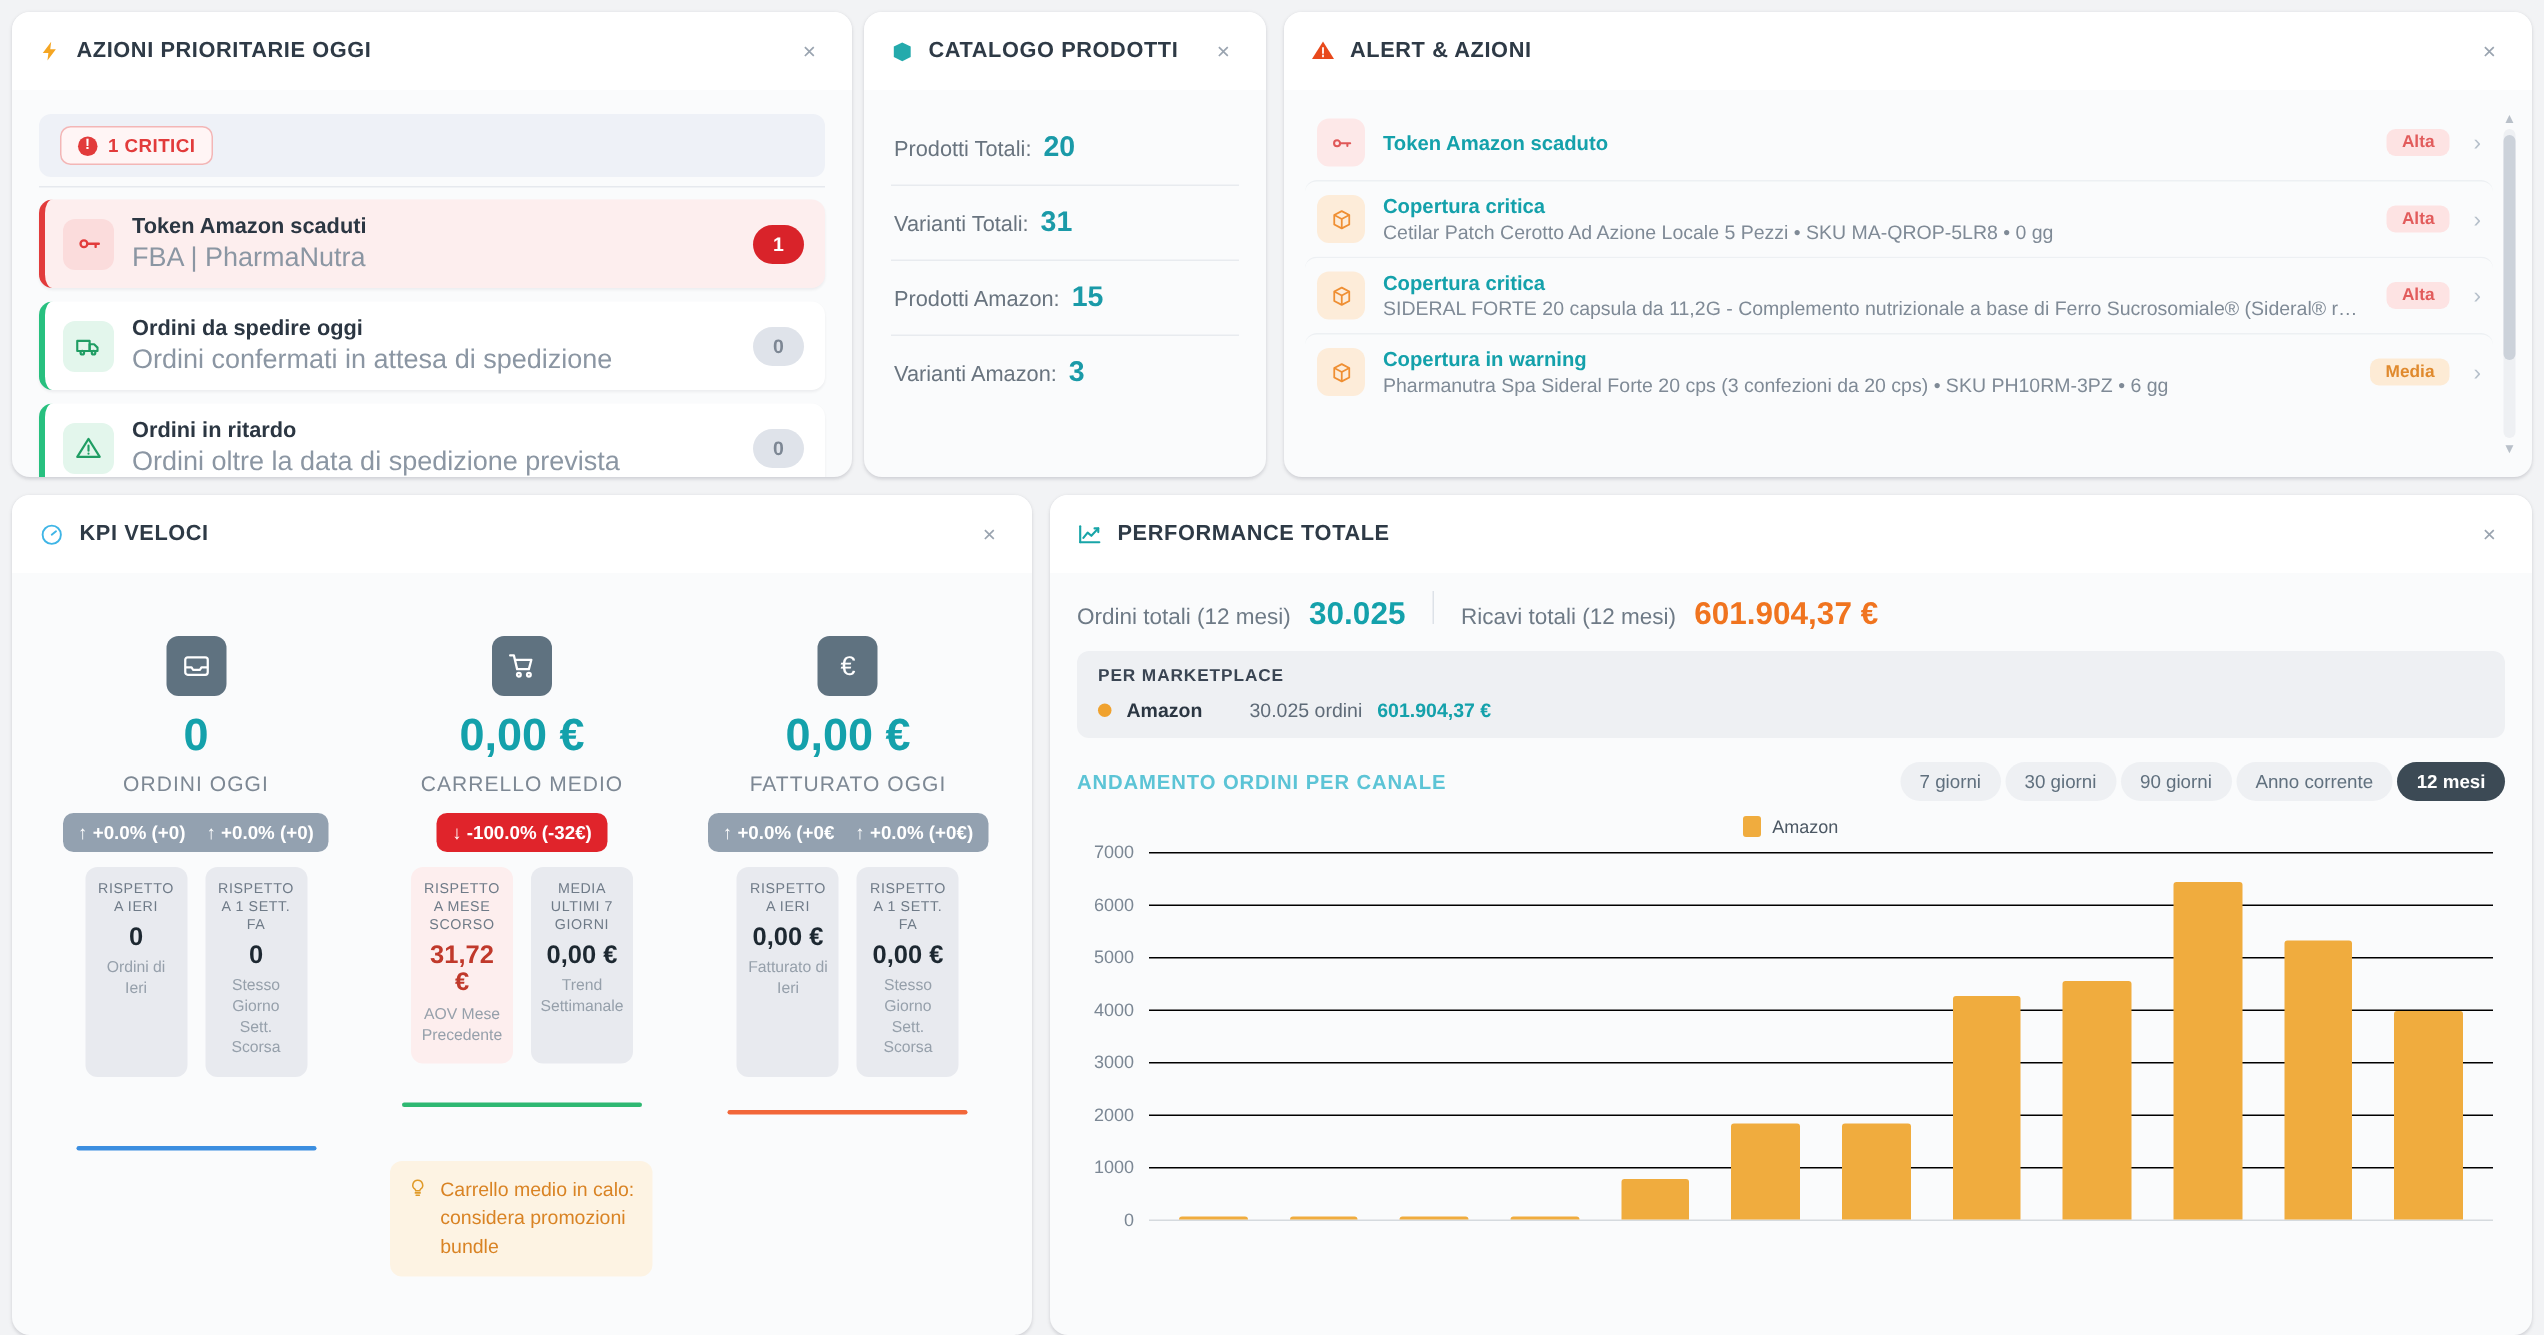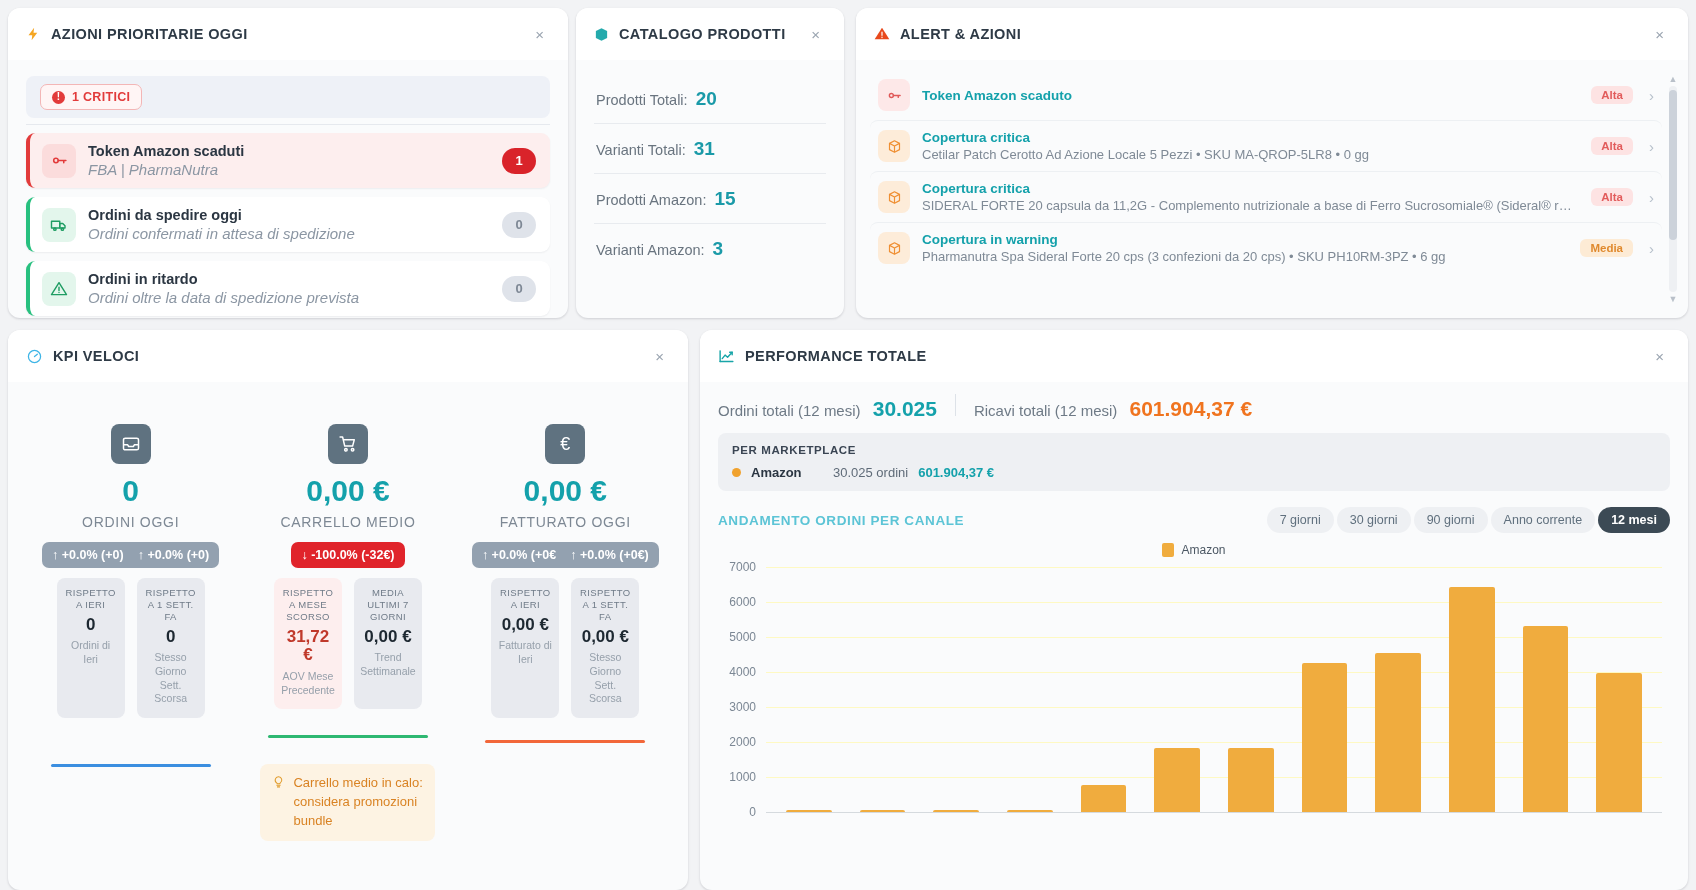--- a/index.html
+++ b/index.html
@@ -67,21 +67,21 @@
   }
   .act-row.critical { background: #fdeeee; border-left-color: #e23b3b; }
   .act-ico {
     width: 34px; height: 34px; border-radius: 8px;
     background: #e3f6ec; display: flex; align-items: center; justify-content: center;
     font-size: 16px; color: #1f9d63; flex: 0 0 34px;
   }
   .act-row.critical .act-ico { background: #fbdcdc; color: #e23b3b; }
   .act-txt { display: flex; flex-direction: column; gap: 2px; min-width: 0; }
   .act-title { font-size: 14.5px; font-weight: 700; color: #2b3642; }
-  .act-sub { font-size: 15px; color: #8b96a3; font-style: italic; }
+  .act-sub { font-size: 18px; color: #8b96a3; }
   .act-badge {
     margin-left: auto; flex: 0 0 auto;
     min-width: 34px; height: 26px; border-radius: 13px;
     background: #dfe3ea; color: #7d8794;
     display: flex; align-items: center; justify-content: center;
     font-size: 13px; font-weight: 700; padding: 0 10px;
   }
   .act-row.critical .act-badge { background: #d9232a; color: #fff; }
 
   
@@ -194,21 +194,21 @@
     font-family: "Liberation Sans", sans-serif;
   }
   .range-btn.active { background: #3c4a55; color: #fff; font-weight: 700; }
 
   .chart-legend { display: flex; justify-content: center; gap: 7px; align-items: center;
     margin-top: 10px; font-size: 12px; color: #4c5864; }
   .legend-swatch { width: 12px; height: 14px; background: #f0ac3e; border-radius: 2px; }
 
   .chart-wrap { position: relative; margin-top: 6px; height: 275px; }
   .plot { position: absolute; left: 48px; right: 8px; top: 4px; bottom: 26px; }
-  .gridline { position: absolute; left: 0; right: 0; height: 1px; background: #fef9c3; }
+  .gridline { position: absolute; left: 0; right: 0; height: 1px; background: #000000; }
   .gridline.base { background: #d5dade; }
   .ytick { position: absolute; right: 100%; margin-right: 10px; transform: translateY(-50%);
     font-size: 12px; color: #7b8794; white-space: nowrap; }
   .bars { position: absolute; inset: 0; display: flex; align-items: flex-end;
     justify-content: space-between; padding: 0 6px; }
   .bar-slot { flex: 1; display: flex; justify-content: center; align-items: flex-end; height: 100%; }
   .bar { width: 62%; background: #f0ac3e; border-radius: 2px 2px 0 0; min-height: 2px; }
 </style>
 </head>
 <body>
@@ -454,21 +454,21 @@
               <span class="cmp-big">31,72 €</span>
               <span class="cmp-note">AOV Mese Precedente</span>
             </span>
             <span class="cmp-box">
               <span class="cmp-head">MEDIA ULTIMI 7 GIORNI</span>
               <span class="cmp-big">0,00 €</span>
               <span class="cmp-note">Trend Settimanale</span>
             </span>
           </span>
           <span class="kpi-rule" style="background:#2eb872;margin-top:26px;"></span>
-          <span class="kpi-tip" style="margin-top:26px;">
+          <span class="kpi-tip" style="margin-top:36px;">
             <span>
               <svg width="13" height="16" viewBox="0 0 24 24" fill="none" stroke="#e09a28" stroke-width="1.9" stroke-linecap="round">
                   <path d="M9 18h6M10 21h4"></path>
                   <path d="M12 2.5a6 6 0 0 0-3.4 11c.6.5.9 1.1.9 1.8h5c0-.7.3-1.3.9-1.8A6 6 0 0 0 12 2.5z"></path>
                 </svg>
             </span>
             <span>Carrello medio in calo: considera promozioni bundle</span>
           </span>
         </div>
 

